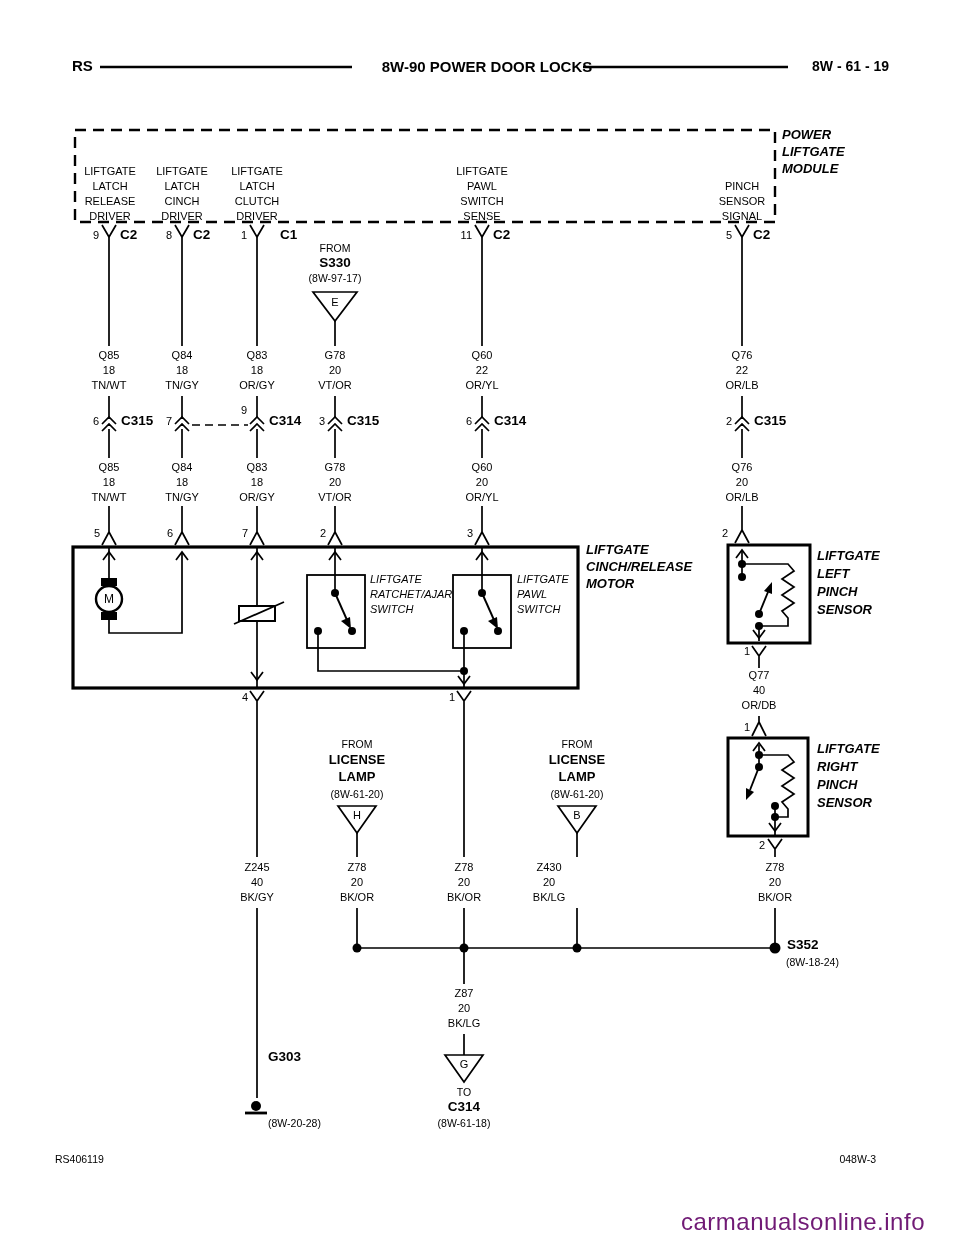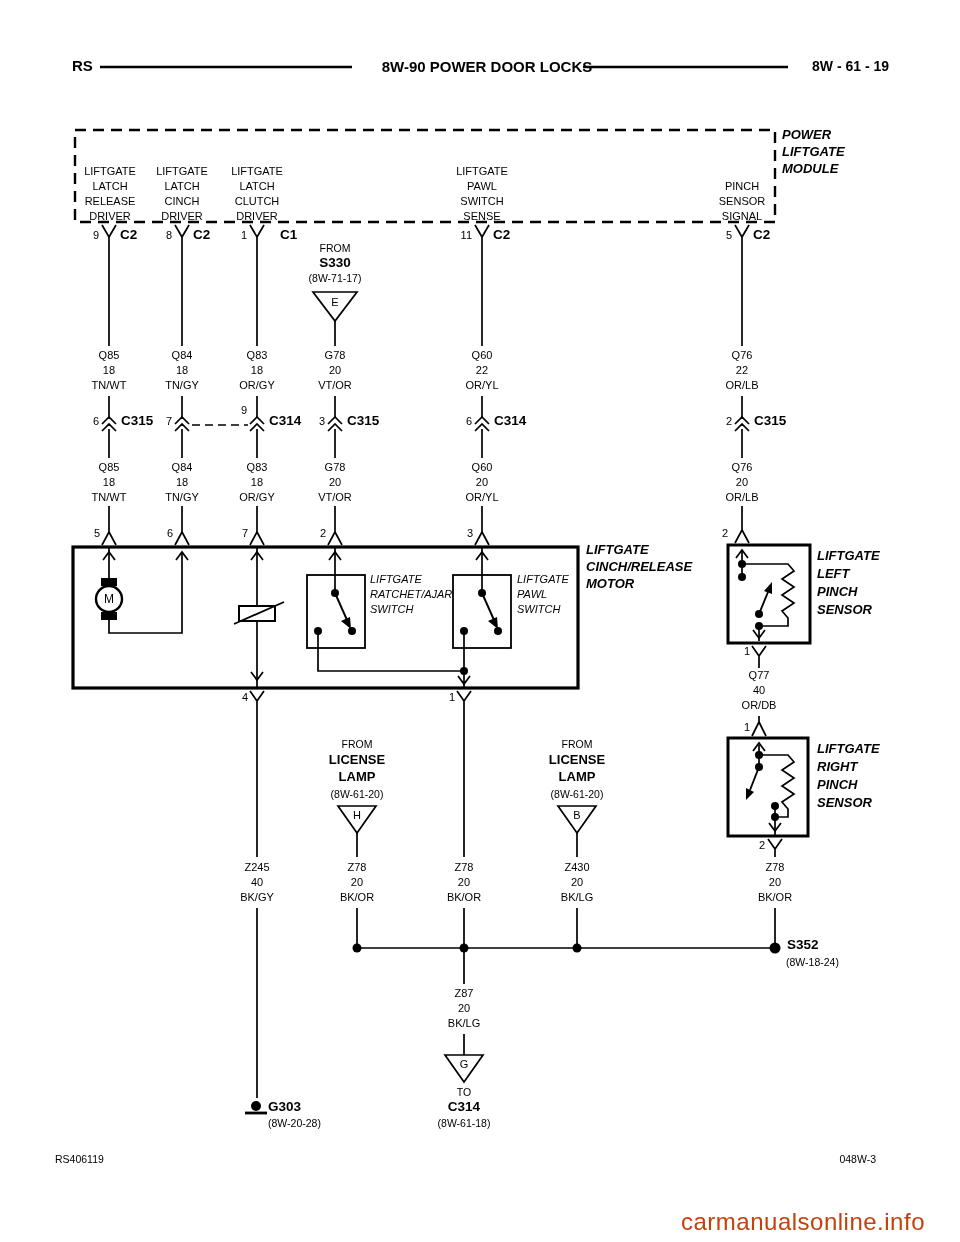--- a/index.html
+++ b/index.html
@@ -11,21 +11,21 @@
   .c{transform:translateX(-50%);text-align:center;white-space:pre-line;}
   .l{white-space:pre-line;font-style:italic;}
   .r{text-align:right;}
   .f11{font-size:11px;line-height:15px;}
   .f10{font-size:10.5px;line-height:13px;}
   .b13{font-weight:bold;font-size:13px;line-height:17px;}
   .b14{font-weight:bold;font-size:13.5px;line-height:15px;}
   .num{font-size:11px;width:22px;text-align:right;line-height:12px;}
   .hdr{font-weight:bold;font-size:15px;margin-left:20px;}
   .snlbl{font-weight:bold;font-size:13px;line-height:18px;}
-  .wm{font-size:24px;color:#c2410c;letter-spacing:0.5px;}
+  .wm{font-size:24px;color:#701a75;letter-spacing:0.5px;}
 </style>
 </head>
 <body>
 
 <div id="stage">
 
 <svg class="linework" width="960" height="1242" viewBox="0 0 960 1242">
 
   <g>
     <path d="M100 67 H352 M583 67 H788" stroke="#000" stroke-width="2.6" fill="none"></path>
@@ -218,21 +218,21 @@
 <span class="txt num" style="left:450px;top:229px;">11</span>
 <span class="txt num" style="left:710px;top:229px;">5</span>
 <span class="txt b14" style="left:120px;top:227px;">C2</span>
 <span class="txt b14" style="left:193px;top:227px;">C2</span>
 <span class="txt b14" style="left:280px;top:227px;">C1</span>
 <span class="txt b14" style="left:493px;top:227px;">C2</span>
 <span class="txt b14" style="left:753px;top:227px;">C2</span>
 
 <span class="txt c f10" style="left:335px;top:242px;">FROM</span>
 <span class="txt c b14" style="left:335px;top:255px;">S330</span>
-<span class="txt c f10" style="left:335px;top:272px;">(8W-71-17)</span>
+<span class="txt c f10" style="left:335px;top:272px;">(8W-97-17)</span>
 <span class="txt c f11" style="left:335px;top:295px;">E</span>
 
 <span class="txt c f11" style="left:109px;top:348px;">Q85
 18
 TN/WT</span>
 <span class="txt c f11" style="left:182px;top:348px;">Q84
 18
 TN/GY</span>
 <span class="txt c f11" style="left:257px;top:348px;">Q83
 18
@@ -327,39 +327,39 @@
 
 <span class="txt c f11" style="left:257px;top:860px;">Z245
 40
 BK/GY</span>
 <span class="txt c f11" style="left:357px;top:860px;">Z78
 20
 BK/OR</span>
 <span class="txt c f11" style="left:464px;top:860px;">Z78
 20
 BK/OR</span>
-<span class="txt c f11" style="left:577px;top:860px;">Z430
+<span class="txt c f11" style="left:549px;top:860px;">Z430
 20
 BK/LG</span>
 <span class="txt c f11" style="left:775px;top:860px;">Z78
 20
 BK/OR</span>
 
 <span class="txt b14" style="left:787px;top:937px;">S352</span>
 <span class="txt f10" style="left:786px;top:956px;">(8W-18-24)</span>
 
 <span class="txt c f11" style="left:464px;top:986px;">Z87
 20
 BK/LG</span>
 <span class="txt c f11" style="left:464px;top:1057px;">G</span>
 <span class="txt c f10" style="left:464px;top:1086px;">TO</span>
 <span class="txt c b14" style="left:464px;top:1099px;">C314</span>
 <span class="txt c f10" style="left:464px;top:1117px;">(8W-61-18)</span>
 
-<span class="txt b14" style="left:268px;top:1099px;">G303</span>
+<span class="txt b14" style="left:268px;top:1049px;">G303</span>
 <span class="txt f10" style="left:268px;top:1117px;">(8W-20-28)</span>
 
 <span class="txt f10" style="left:55px;top:1153px;">RS406119</span>
 <span class="txt f10 r" style="left:806px;top:1153px;width:70px;">048W-3</span>
 
 <span class="txt wm" style="left:681px;top:1208px;">carmanualsonline.info</span>
 
 </div>
 
 </body></html>

